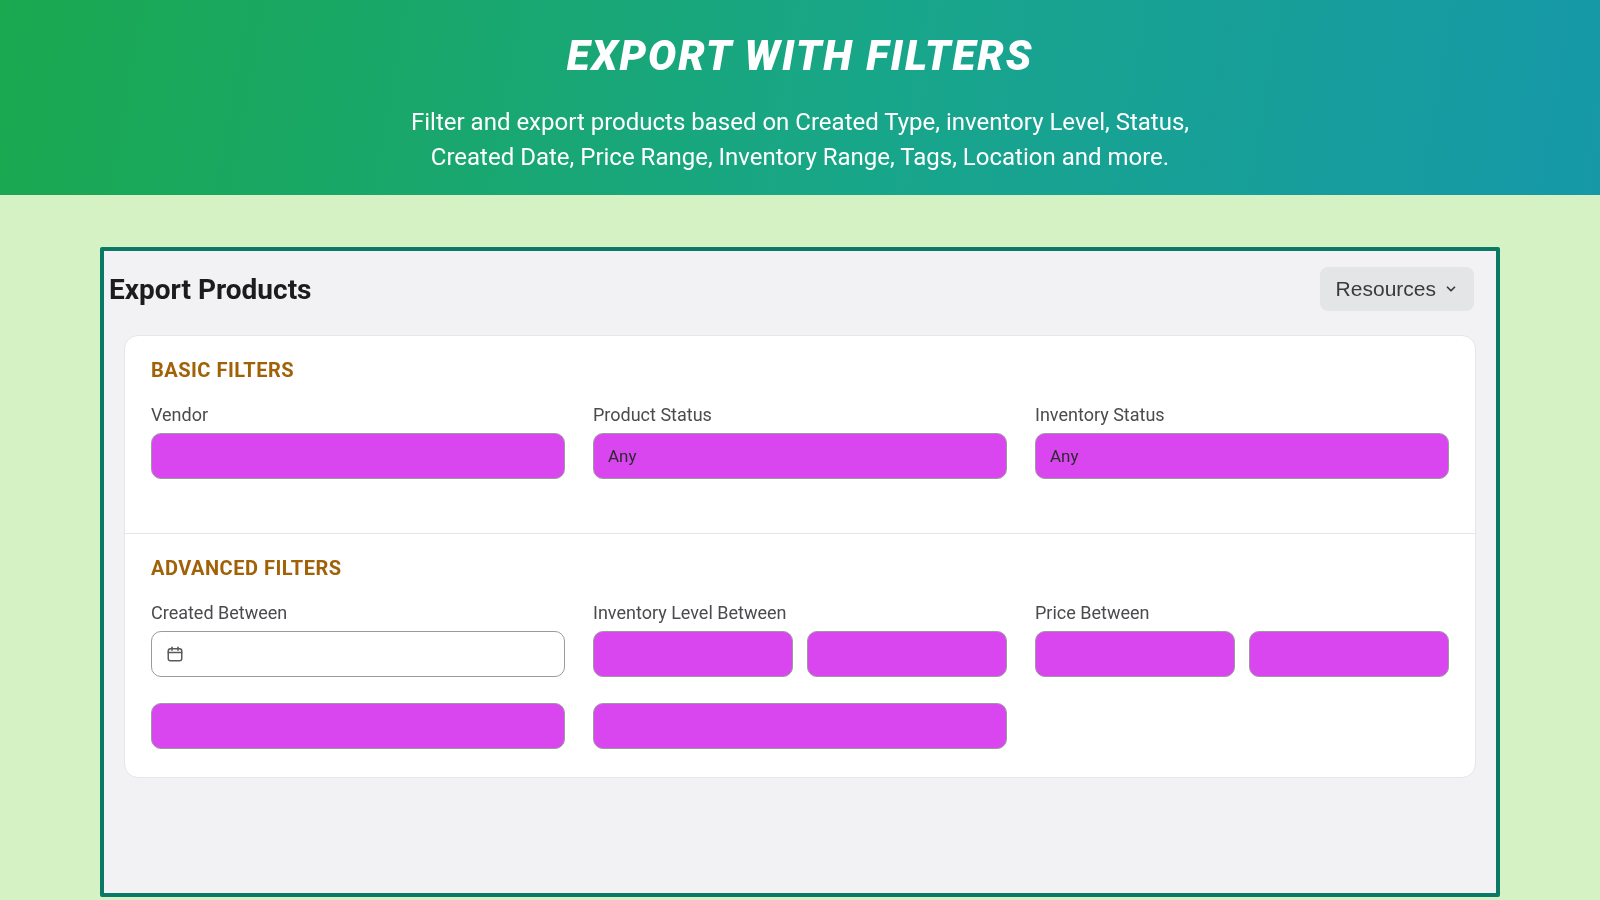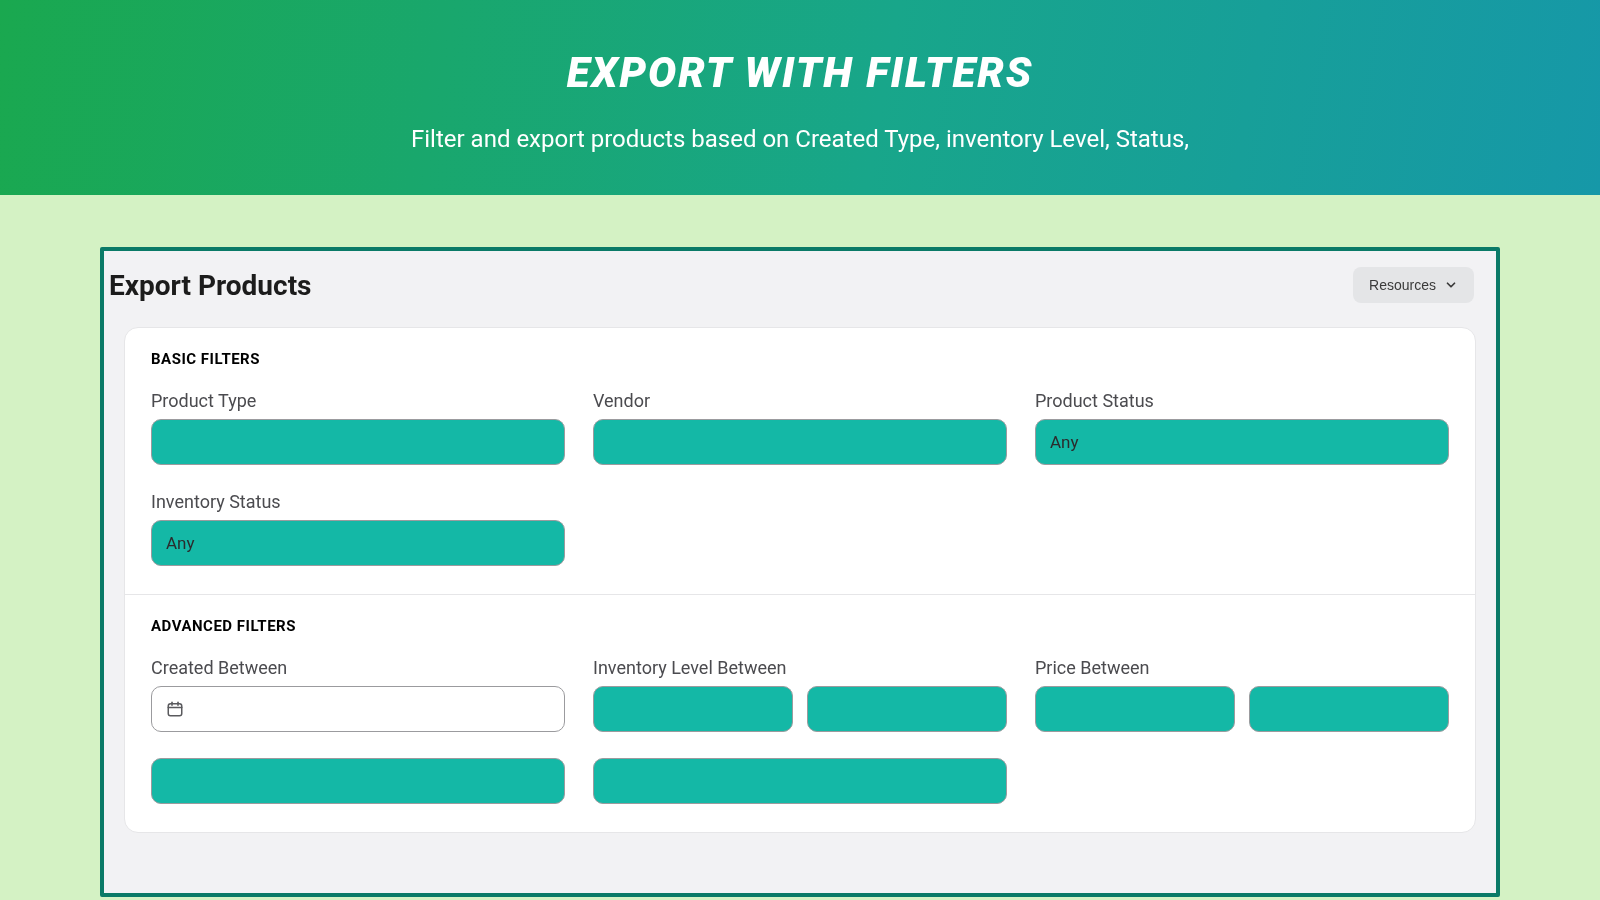--- a/index.html
+++ b/index.html
@@ -54,21 +54,21 @@
   .panel-title {
     font-size: 28px;
     font-weight: 700;
     color: #1c1c1c;
   }
   .resources-btn {
     background: #e4e5e7;
     border: none;
     border-radius: 8px;
     padding: 10px 16px;
-    font-size: 14px;
+    font-size: 21px;
     font-weight: 500;
     color: #3a3a3a;
     display: flex;
     align-items: center;
     gap: 8px;
     cursor: pointer;
   }
   .resources-btn svg { width: 14px; height: 14px; }
 
   .card {
@@ -76,45 +76,45 @@
     margin: 0 20px;
     border-radius: 14px;
     border: 1px solid #e6e6e8;
     overflow: hidden;
   }
   .section {
     padding: 22px 26px 28px 26px;
   }
   .section + .section { border-top: 1px solid #e6e6e8; }
   .section-title {
-    font-size: 15px;
+    font-size: 20px;
     font-weight: 700;
     letter-spacing: 0.5px;
-    color: #000000;
+    color: #a16207;
     text-transform: uppercase;
     margin-bottom: 22px;
   }
   .grid {
     display: grid;
     grid-template-columns: 1fr 1fr 1fr;
     column-gap: 28px;
     row-gap: 26px;
   }
   .field-label {
     font-size: 18px;
     color: #4b4b4f;
     margin-bottom: 8px;
     display: block;
   }
   .input, .select {
     width: 100%;
     height: 46px;
     border: 1px solid #9b9b9e;
     border-radius: 10px;
-    background: #14b8a6;
+    background: #d946ef;
     font-size: 17px;
     color: #2b2b2d;
     padding: 10px 14px;
     outline: none;
   }
   .select {
     display: flex;
     align-items: center;
     cursor: pointer;
   }
@@ -136,20 +136,21 @@
   }
   .date-input svg { width: 18px; height: 18px; stroke: #5a5a5e; }
 </style>
 </head>
 <body>
 
 <div class="hero">
   <div class="hero-title">EXPORT WITH FILTERS</div>
   <div class="hero-sub">
     <span>Filter and export products based on Created Type, inventory Level, Status,</span><br>
+    <span>Created Date, Price Range, Inventory Range, Tags, Location and more.</span>
   </div>
 </div>
 
 <div class="panel-wrap">
   <div class="panel">
 
     <div class="panel-header">
       <div class="panel-title">Export Products</div>
       <button class="resources-btn">
         <span>Resources</span>
@@ -158,24 +159,20 @@
           </svg>
       </button>
     </div>
 
     <div class="card">
 
       <div class="section">
         <div class="section-title">BASIC FILTERS</div>
         <div class="grid">
 
-          <div>
-            <label class="field-label">Product Type</label>
-            <input class="input" value="" style="">
-          </div>
 
           <div>
             <label class="field-label">Vendor</label>
             <input class="input" value="" style="">
           </div>
 
           <div>
             <label class="field-label">Product Status</label>
             <div class="select">
               <span>Any</span>

